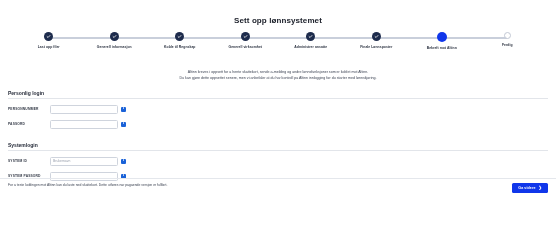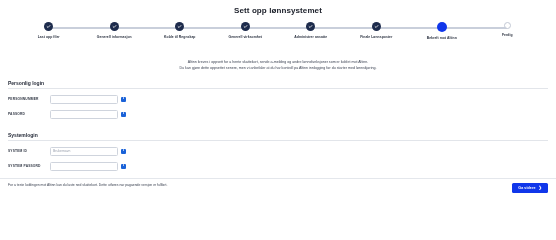--- a/index.html
+++ b/index.html
@@ -15,21 +15,21 @@
     overflow: hidden;
     position: relative;
   }
 
   
   .page-title {
     text-align: center;
     font-size: 8px;
     font-weight: bold;
     color: #20242e;
-    padding-top: 6px;
+    padding-top: 16px;
     letter-spacing: 0.1px;
   }
 
   
   .stepper {
     position: relative;
     margin: 7px 16px 0 16px;
     height: 30px;
   }
   .stepper-track {

